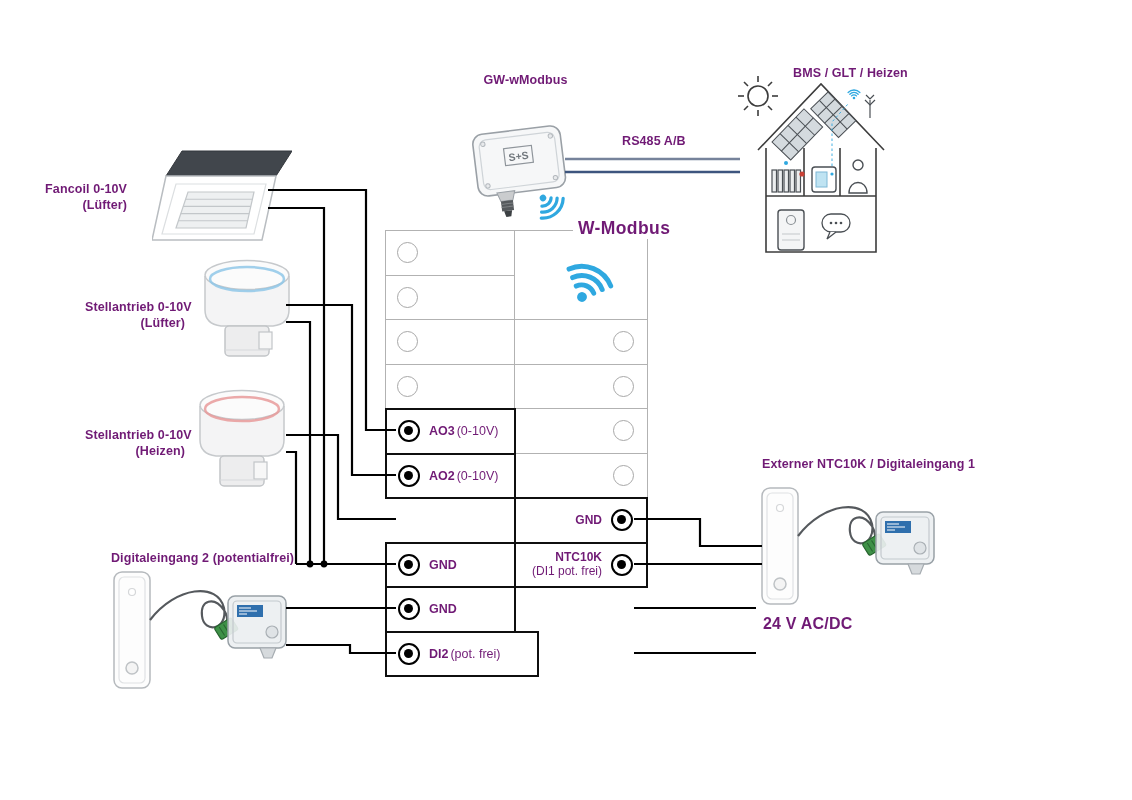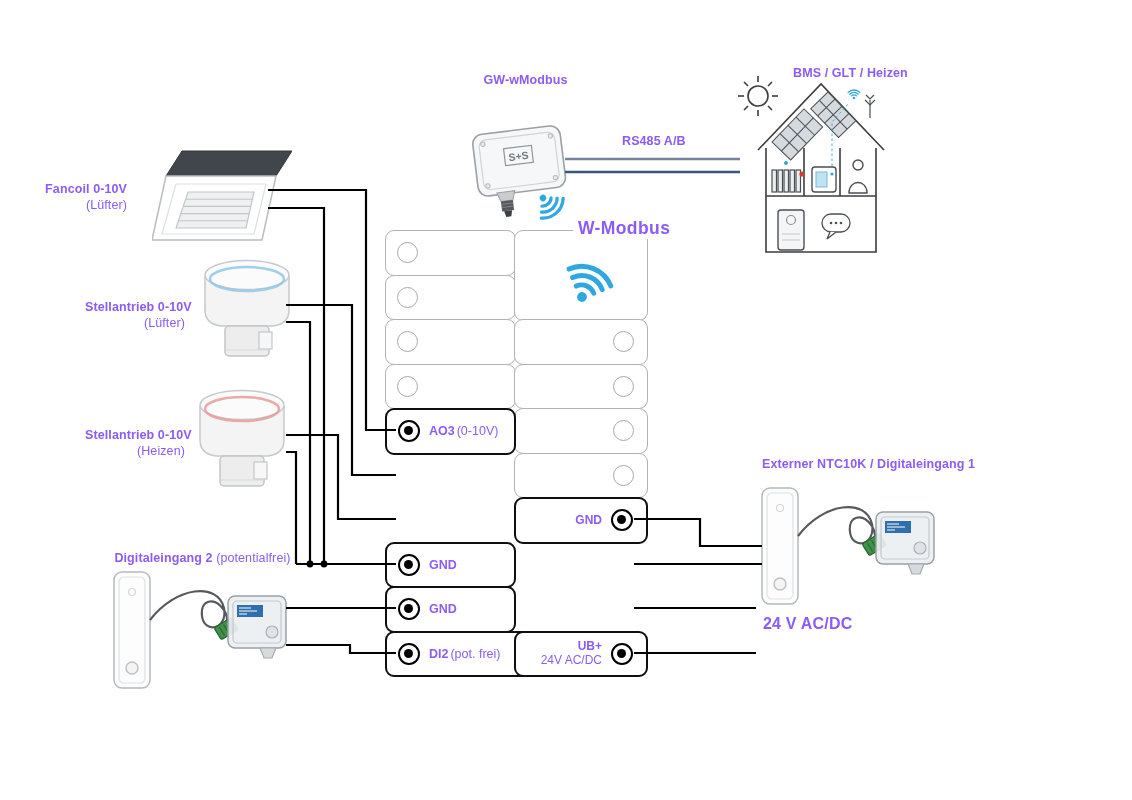--- a/index.html
+++ b/index.html
@@ -1,26 +1,26 @@
 <!DOCTYPE html>
 <html><head>
 <meta charset="utf-8">
 <style>
   html,body{margin:0;padding:0;background:#fff;}
   .canvas{position:relative;width:1132px;height:800px;background:#ffffff;
-          font-family:"Liberation Sans",sans-serif;color:#8b5cf6;overflow:hidden;}
+          font-family:"Liberation Sans",sans-serif;color:#701a75;overflow:hidden;}
   .dev{position:absolute;z-index:2;}
   .overlay{position:absolute;left:0;top:0;z-index:6;pointer-events:none;}
   .lbl{position:absolute;font-size:12.5px;line-height:15.5px;z-index:7;letter-spacing:0.1px;white-space:nowrap;}
-  .lbl .sub{font-weight:normal;}
+  .lbl .sub{font-weight:bold;}
   .bold{font-weight:bold;}
   .wmodbus{position:absolute;z-index:8;font-weight:bold;font-size:17.5px;letter-spacing:0.4px;
            background:#ffffff;padding:0 5px;}
   .power{position:absolute;z-index:7;font-weight:bold;font-size:16px;letter-spacing:0.2px;}
-  .cell{position:absolute;box-sizing:border-box;background:#ffffff;display:flex;align-items:center;z-index:3;border-radius:9px;}
+  .cell{position:absolute;box-sizing:border-box;background:#ffffff;display:flex;align-items:center;z-index:3;}
   .g{border:1.3px solid #b2b2b2;}
   .b{border:2.2px solid #0f0f0f;z-index:4;}
   .lft{padding-left:11px;}
   .rt{justify-content:flex-end;padding-right:13px;}
   .circle{width:21px;height:21px;border:1.6px solid #a8a8a8;border-radius:50%;background:#fff;
           box-sizing:border-box;flex:none;}
   .term{width:22px;height:22px;border:2.6px solid #000;border-radius:50%;background:#fff;
         box-sizing:border-box;position:relative;flex:none;}
   .term::after{content:"";position:absolute;left:3.9px;top:3.9px;width:9px;height:9px;border-radius:50%;background:#000;}
   .clabel{margin-left:9px;font-size:12.5px;white-space:nowrap;}
@@ -233,20 +233,24 @@
       <span class="circle"></span>
     </div>
   <div class="cell g lft" style="top:363.5px;left:385px;width:131px;height:45.5px">
       <span class="circle"></span>
     </div>
 
   <div class="cell b lft" style="top:408px;left:385px;width:131px;height:46.5px">
     <span class="term"></span>
     <span class="clabel"><b>AO3</b><span class="det">(0-10V)</span></span>
   </div>
+  <div class="cell b lft" style="top:452.5px;left:385px;width:131px;height:46.5px">
+    <span class="term"></span>
+    <span class="clabel"><b>AO2</b><span class="det">(0-10V)</span></span>
+  </div>
   <div class="cell b lft" style="top:541.5px;left:385px;width:131px;height:46.5px">
     <span class="term"></span>
     <span class="clabel"><b>GND</b></span>
   </div>
   <div class="cell b lft" style="top:586px;left:385px;width:131px;height:46.5px">
     <span class="term"></span>
     <span class="clabel"><b>GND</b></span>
   </div>
   <div class="cell b lft" style="top:630.5px;left:385px;width:154px;height:46.5px">
     <span class="term"></span>
@@ -266,24 +270,24 @@
   <div class="cell g rt" style="top:452.5px;left:514px;width:134px;height:45.5px">
       <span class="circle"></span>
     </div>
 
   <div class="cell b rt" style="top:497px;left:514px;width:134px;height:46.5px">
     <span class="rlabel">
         <b>GND</b>
       </span>
     <span class="term"></span>
   </div>
-  <div class="cell b rt" style="top:630.5px;left:514px;width:134px;height:46.5px">
+  <div class="cell b rt" style="top:541.5px;left:514px;width:134px;height:46.5px">
     <span class="rlabel">
-        <b>UB+</b>
-        <span class="det">24V AC/DC</span>
+        <b>NTC10K</b>
+        <span class="det">(DI1 pot. frei)</span>
       </span>
     <span class="term"></span>
   </div>
 
   <svg class="overlay" width="1132" height="800" viewBox="0 0 1132 800">
     <g fill="none" stroke="#000000" stroke-width="2.2">
       <path d="M268,190 H366 V430 H396"></path>
       <path d="M268,208 H324 V564"></path>
       <path d="M286,305 H352 V475 H396"></path>
       <path d="M286,322 H310 V564"></path>

